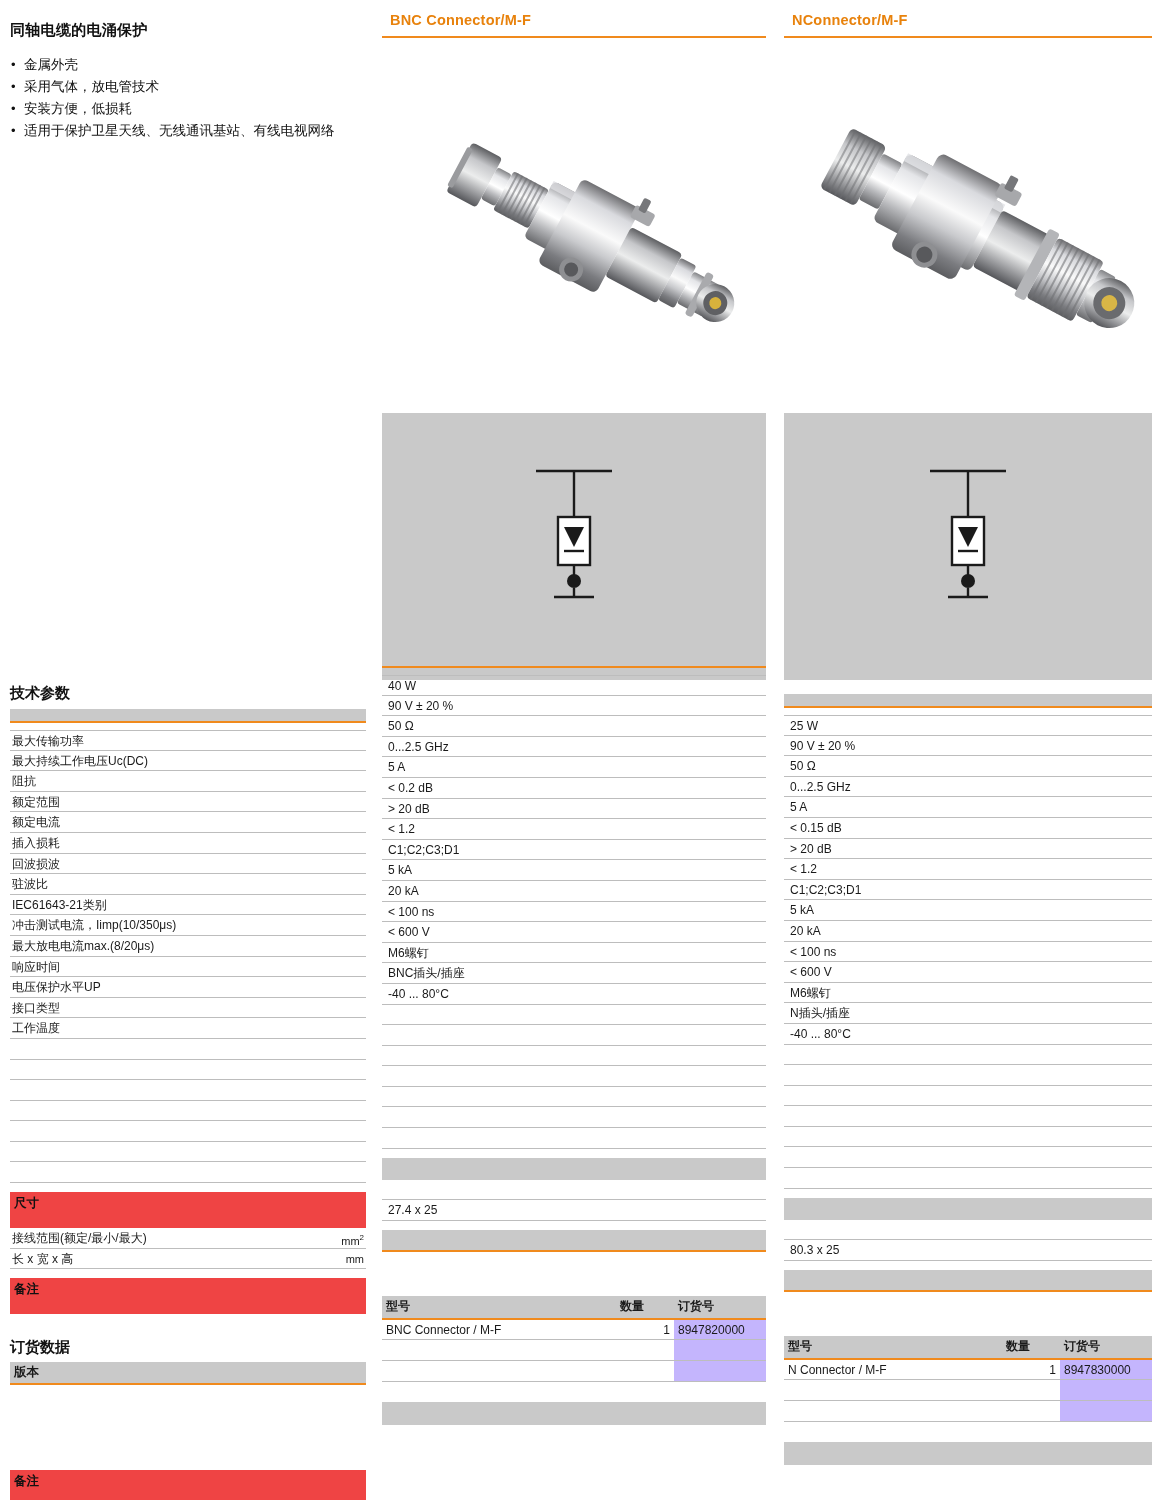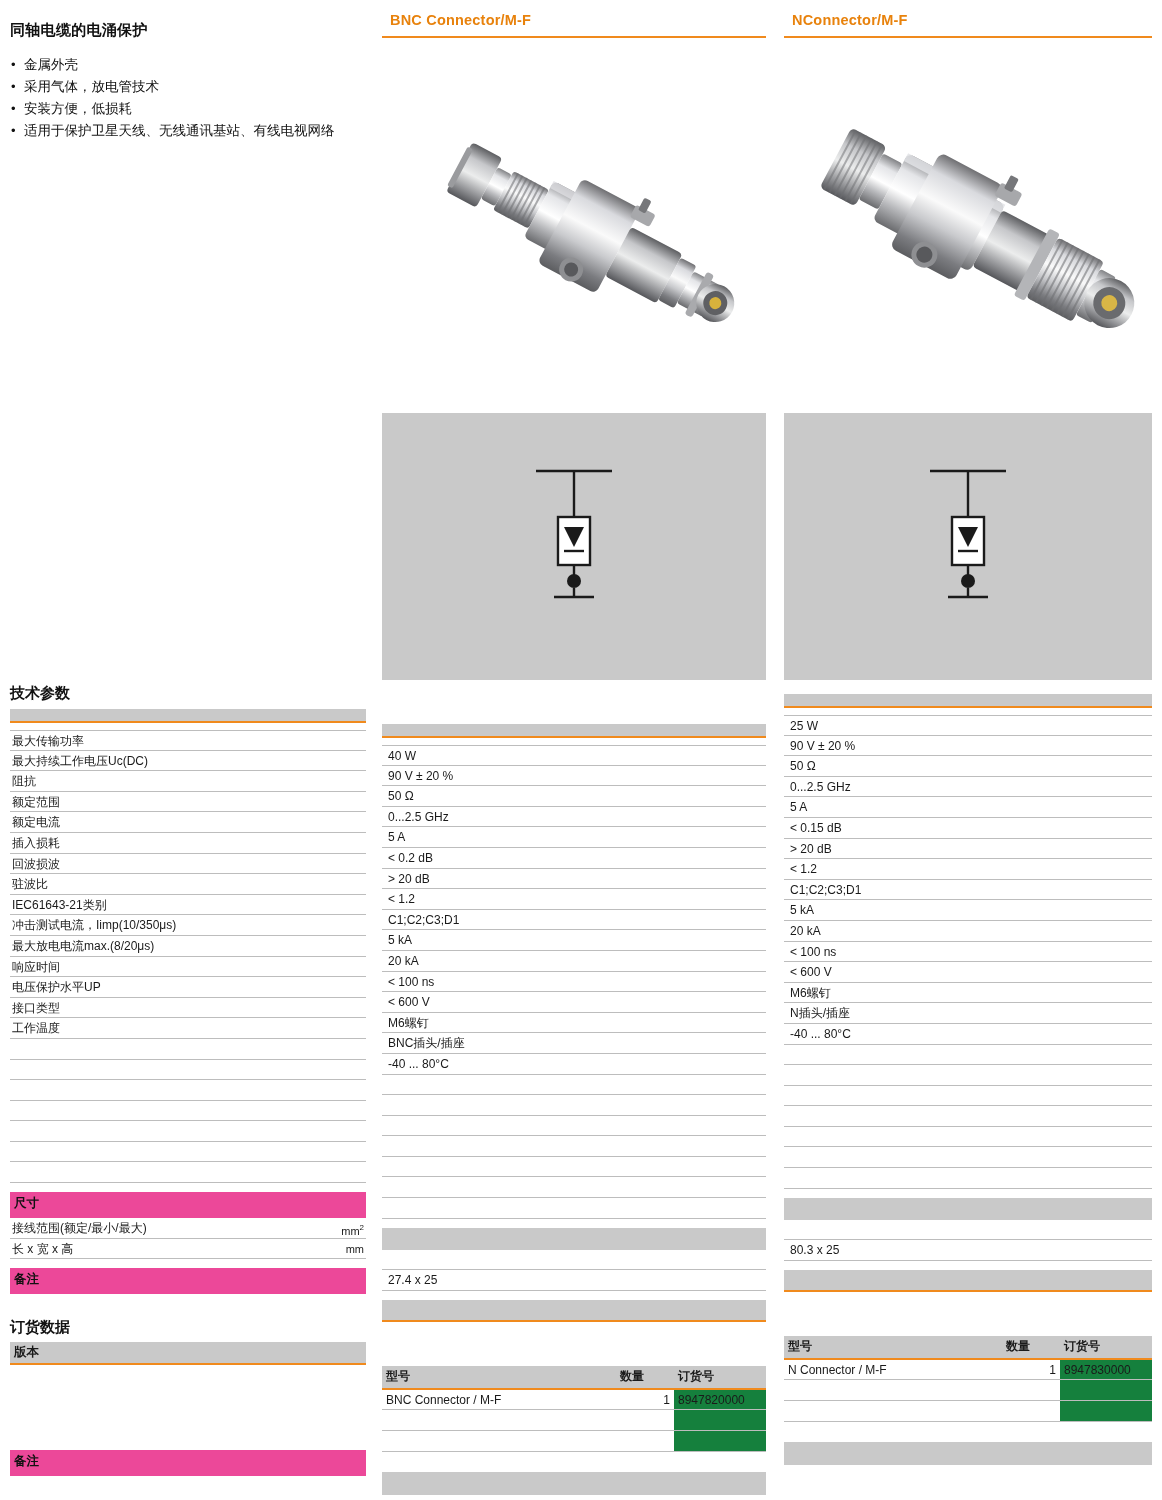--- a/index.html
+++ b/index.html
@@ -47,22 +47,22 @@
   .schematic { background:#c9c9c9; height:267px; position:relative; }
   .schematic svg { position:absolute; left:50%; top:50%; transform: translate(-50%,-50%); }
 
   
   .sec-title { font-size:15px; font-weight:bold; color:#111; }
 
   
   .band { background:#c9c9c9; height:14px; }
   .band.orange-under { border-bottom: 2px solid #F08A1D; }
   .band-label {
-    background:#ec4899; font-size:12.5px; font-weight:bold; color:#111;
-    padding: 3px 4px 3px 4px; height:26px;
+    background:#ef4444; font-size:12.5px; font-weight:bold; color:#111;
+    padding: 3px 4px 3px 4px; height:36px;
   }
   .rows { }
   .row {
     height: 20.6px; border-bottom: 1px solid #bdbdbd; font-size: 12px; line-height: 20px;
     padding: 0 2px 0 2px; white-space: nowrap; overflow: hidden;
   }
   .row.first { border-top: 1px solid #bdbdbd; }
   .row .unit { float: right; font-size: 11px; }
   .row .unit sup { font-size: 8px; }
   .val { padding-left: 6px; }
@@ -74,21 +74,21 @@
   }
   .order-grid { width:100%; border-collapse: collapse; table-layout: fixed; }
   .order-grid th, .order-grid td {
     border-bottom: 1px solid #bdbdbd; font-size: 12px; height: 21px; padding: 0 4px;
     text-align: left; font-weight: normal;
   }
   .order-grid thead th {
     background:#c9c9c9; border-bottom: 2px solid #F08A1D; font-weight: bold; height:23px;
   }
   .c-qty { text-align: right !important; width: 58px; }
-  .c-order { width: 92px; background: #15803d; font-weight: bold; text-align:left !important; }
+  .c-order { width: 92px; background: #c4b5fd; font-weight: bold; text-align:left !important; }
   .c-order-h { width: 92px; background:#F6B87A; text-align:left !important; }
   .c-qty-h { text-align: center; width: 58px; }
   .empty-row td { height: 21px; }
   .plain-band { background:#c9c9c9; height:23px; }
 </style>
 </head>
 <body>
 
 <div class="page">
 
@@ -233,21 +233,21 @@
         <rect x="44" y="50" width="32" height="48" fill="#ffffff" stroke="#1a1a1a" stroke-width="2.4"></rect>
         <polygon points="50,60 70,60 60,80" fill="#1a1a1a"></polygon>
         <line x1="50" y1="84" x2="70" y2="84" stroke="#1a1a1a" stroke-width="2.4"></line>
         <line x1="60" y1="98" x2="60" y2="112" stroke="#1a1a1a" stroke-width="2.4"></line>
         <circle cx="60" cy="114" r="7" fill="#1a1a1a"></circle>
         <line x1="60" y1="121" x2="60" y2="130" stroke="#1a1a1a" stroke-width="2.4"></line>
         <line x1="40" y1="130" x2="80" y2="130" stroke="#1a1a1a" stroke-width="2.4"></line>
       </svg>
     </div>
 
-    <div style="position:absolute; left:0; top:703px; width:384px;">
+    <div style="position:absolute; left:0; top:633px; width:384px;">
       <div style="height:21px;"></div>
       <div class="band orange-under"></div>
       <div style="height:7px;"></div>
       <div class="rows">
         <div class="row first val">40 W</div>
         <div class="row val">90 V ± 20 %</div>
         <div class="row val">50 Ω</div>
         <div class="row val">0...2.5 GHz</div>
         <div class="row val">5 A</div>
         <div class="row val">&lt; 0.2 dB</div>

